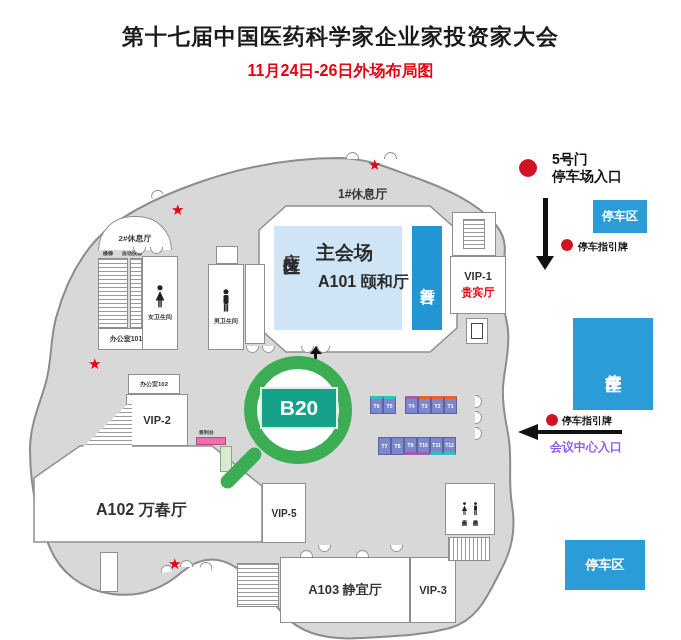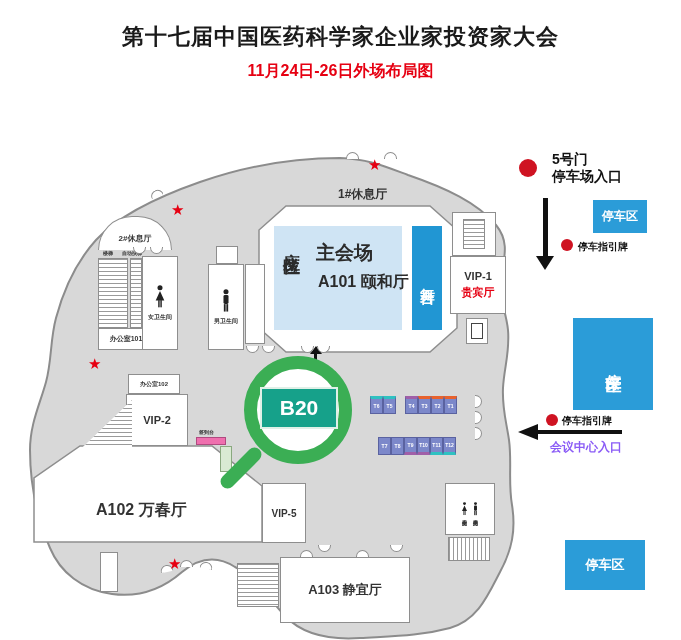--- a/index.html
+++ b/index.html
@@ -112,20 +112,23 @@
   <div class="abs" style="left:220px;top:446px;width:10px;height:24px;background:#d9ead3;border:1px solid #8aa87f;"></div>
 
   <span class="lbl abs" style="left:96px;top:500px;font-size:16px;">A102 万春厅</span>
   <div class="room" style="left:262px;top:483px;width:44px;height:60px;">
     <span class="lbl" style="font-size:10px;">VIP-5</span>
   </div>
   <div class="abs stripesH" style="left:237px;top:563px;width:42px;height:44px;"></div>
   <div class="room" style="left:280px;top:557px;width:130px;height:66px;">
     <span class="lbl" style="font-size:13px;">A103 静宜厅</span>
   </div>
+  <div class="room" style="left:410px;top:557px;width:46px;height:66px;">
+    <span class="lbl" style="font-size:11px;">VIP-3</span>
+  </div>
 
   <div class="room" style="left:445px;top:483px;width:50px;height:52px;flex-direction:row;gap:4px;">
     <div style="display:flex;flex-direction:column;align-items:center;">
       <svg width="7" height="14" viewBox="0 0 10 20">
         <circle cx="5" cy="2.3" r="2.1" fill="#222"></circle>
           <path d="M5 5 L8.6 13 H1.4 Z" fill="#222"></path>
         <rect x="3.5" y="12.6" width="1.2" height="6" fill="#222"></rect>
           <rect x="5.3" y="12.6" width="1.2" height="6" fill="#222"></rect>
       </svg>
       <span class="lbl vtext" style="font-size:5px;">女卫生间</span>

